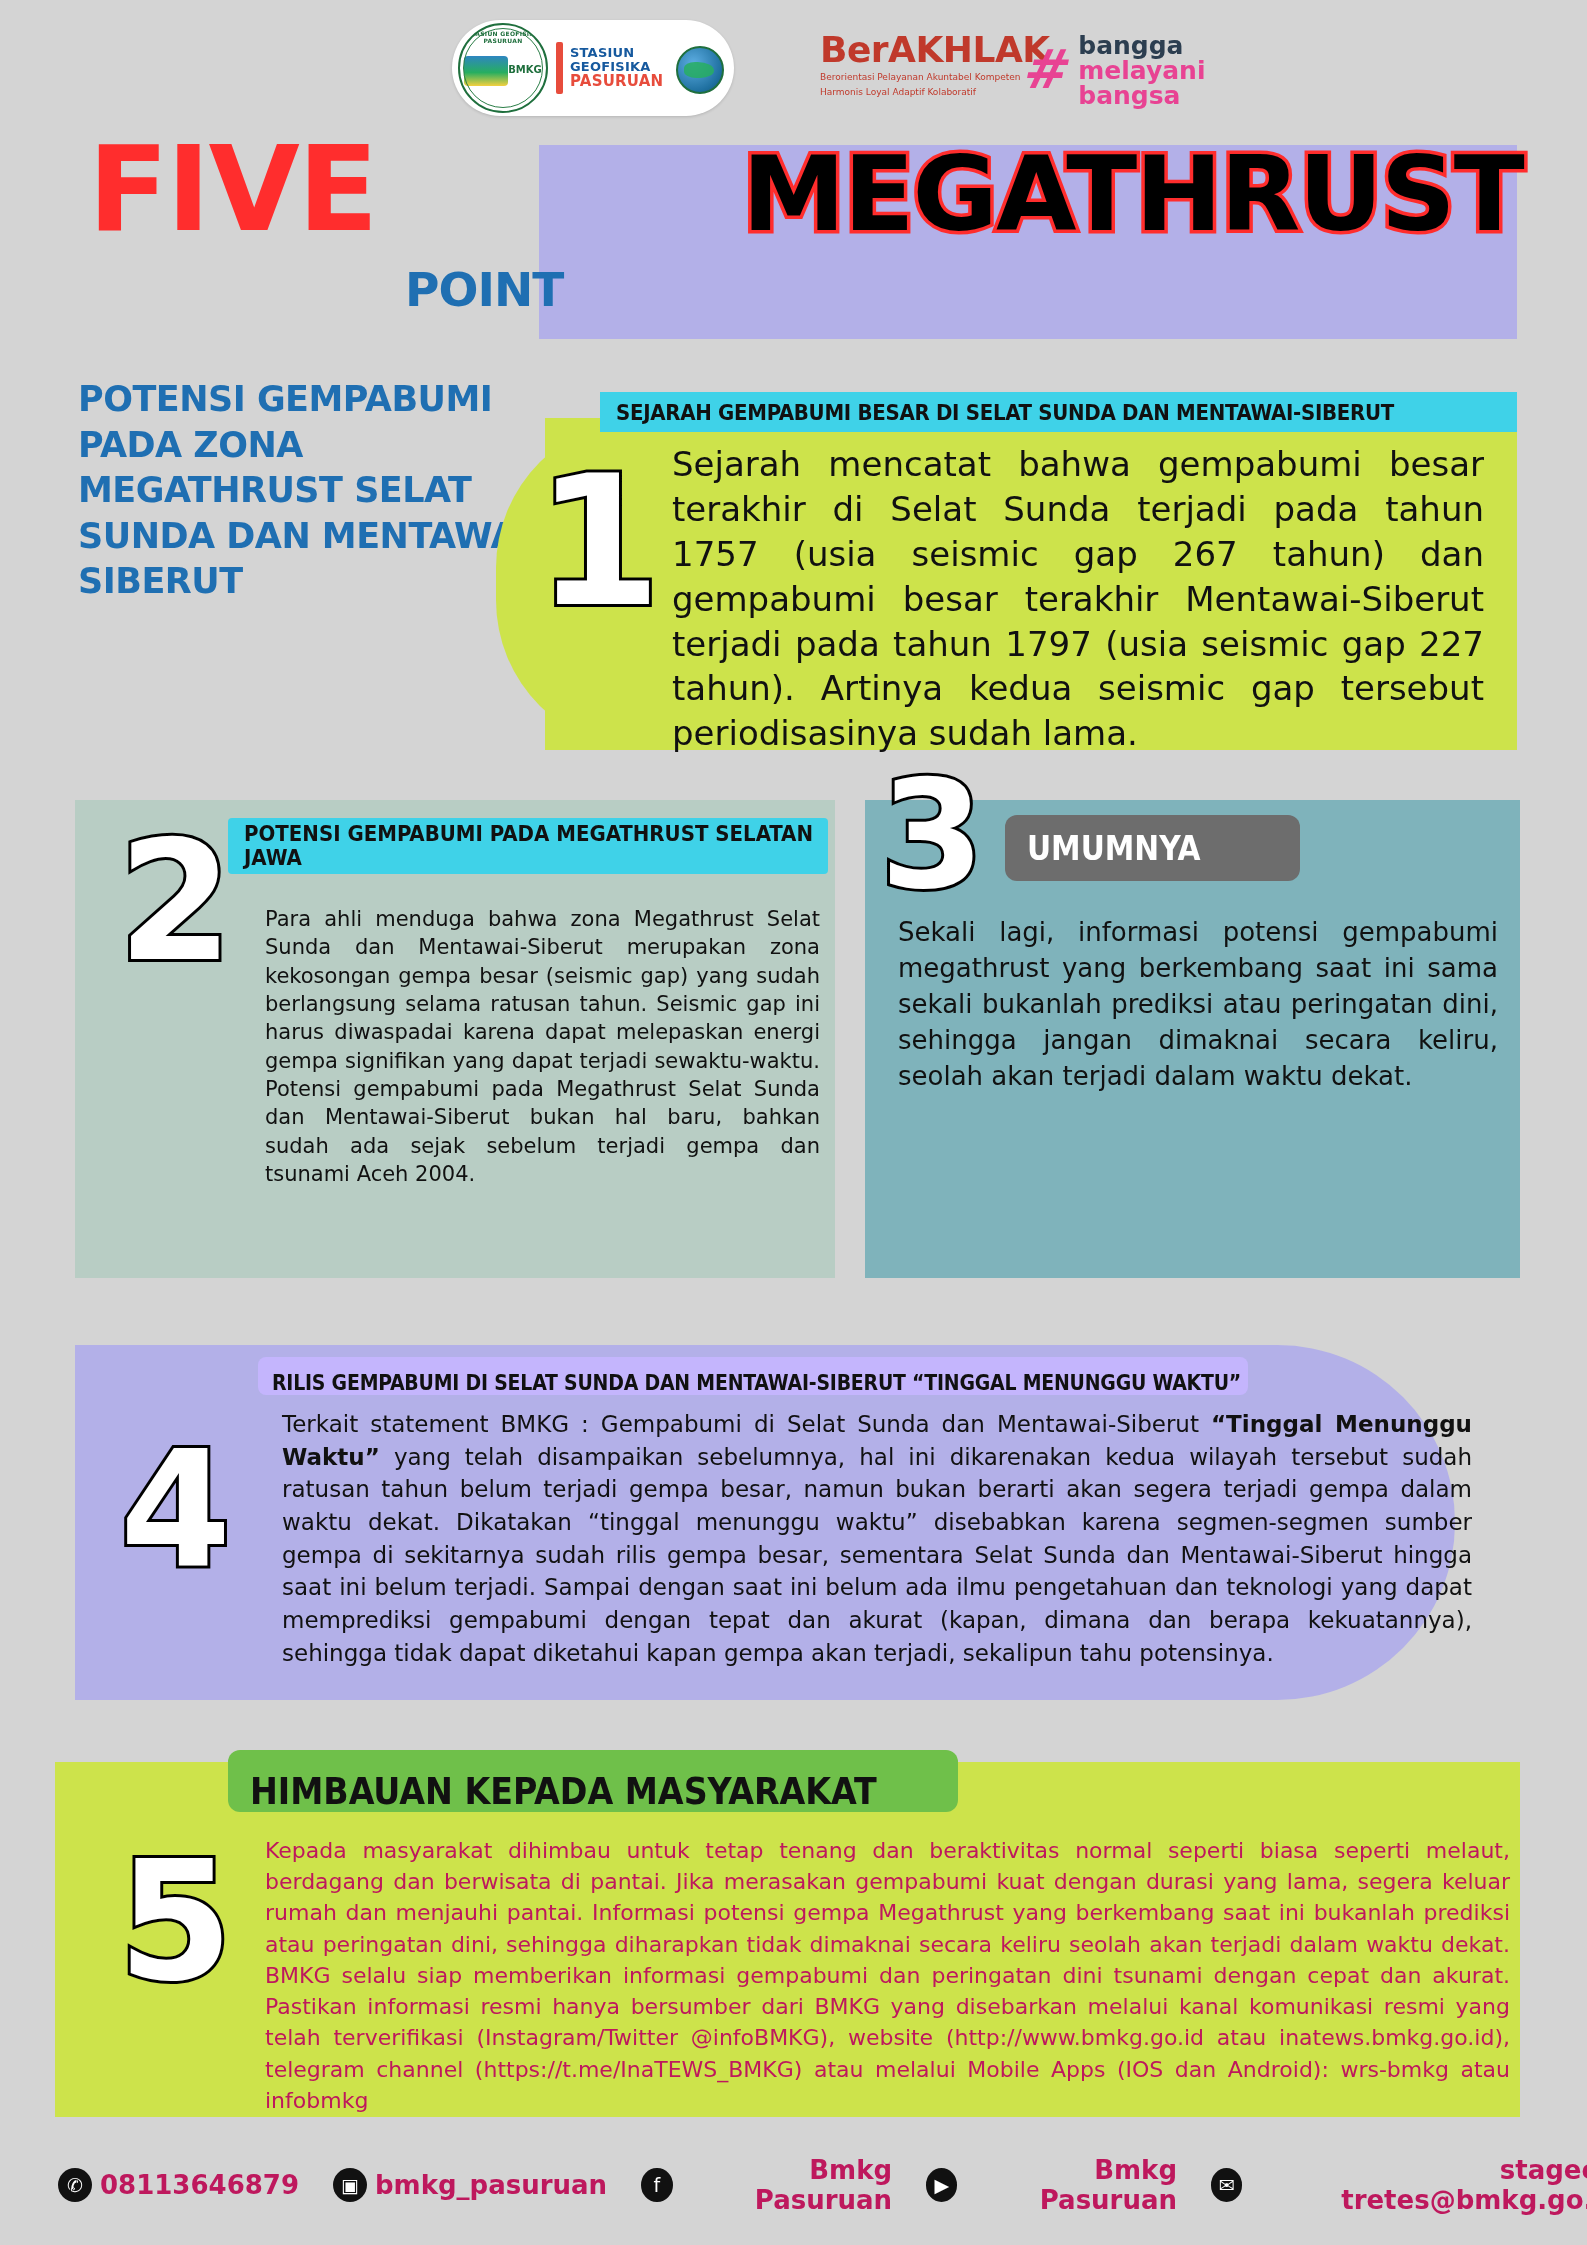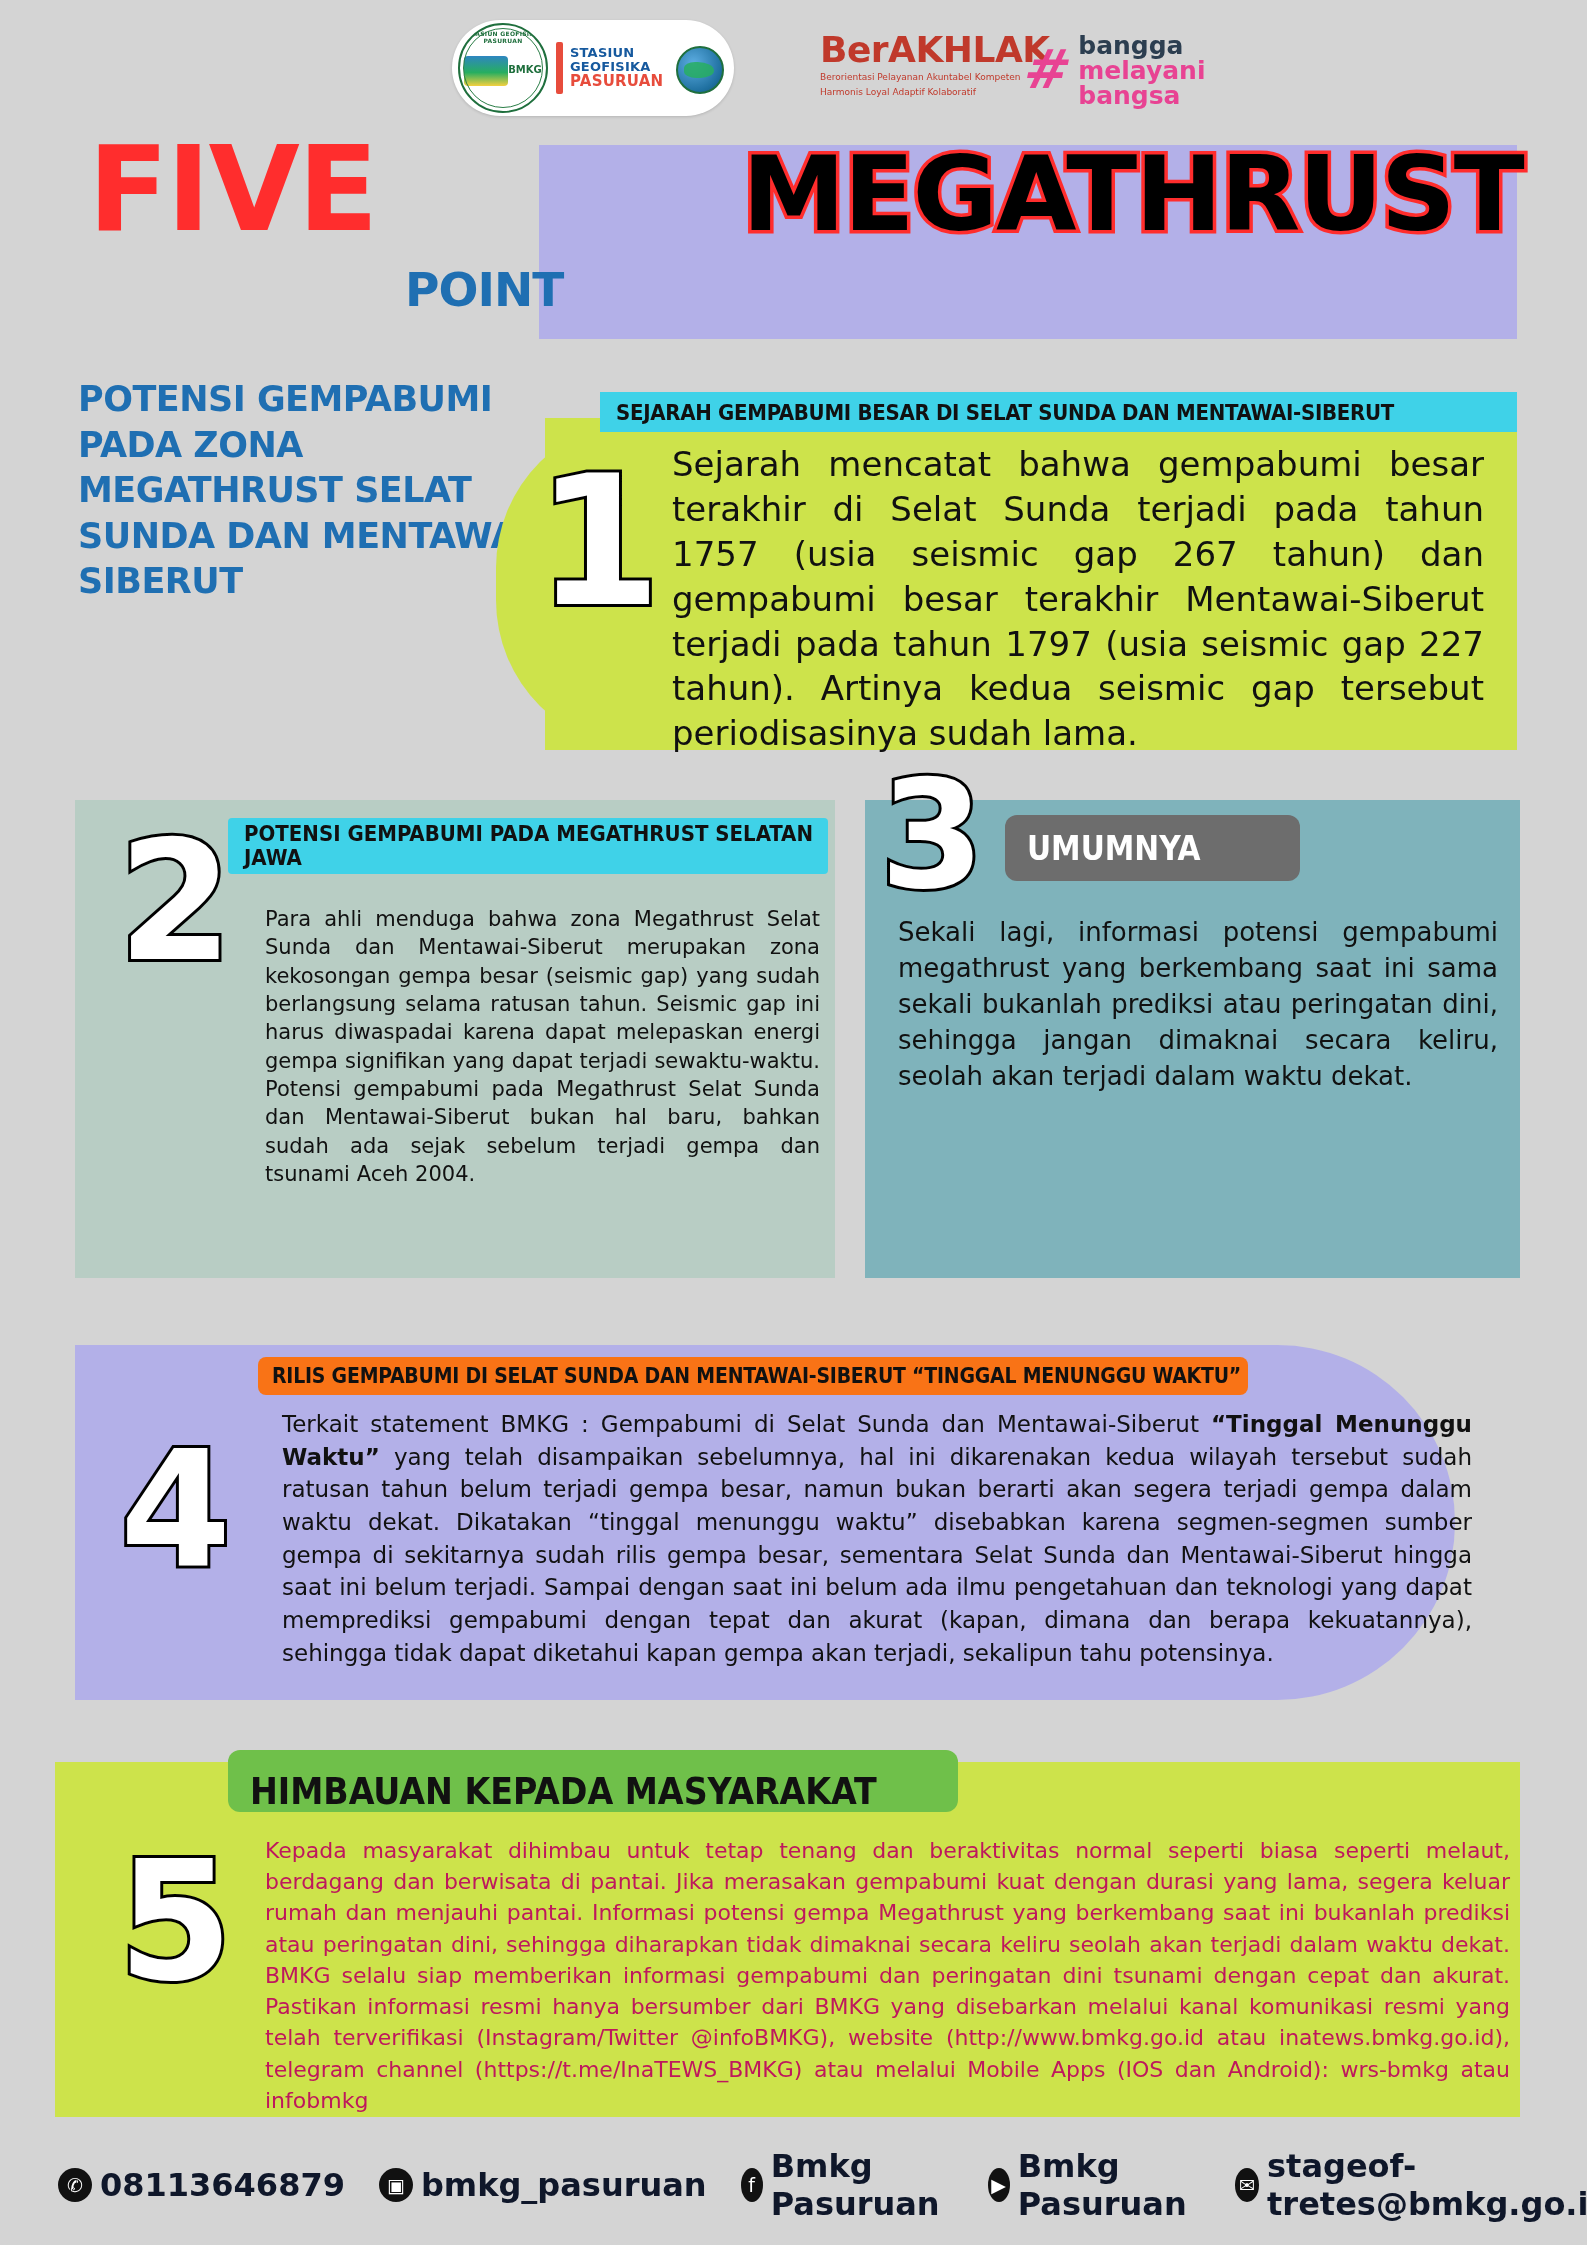--- a/index.html
+++ b/index.html
@@ -164,22 +164,22 @@
     position:absolute;left:898px;top:915px;width:600px;
     font-size:26px;color:#111;line-height:1.38;text-align:justify;
   }
 
   
   .p4-box{
     position:absolute;left:75px;top:1345px;width:1380px;height:355px;
     background:#b3b0e8;border-radius:0 180px 180px 0;
   }
   .p4-label{
-    position:absolute;left:258px;top:1357px;width:990px;height:38px;background:#f97316;
-    border-radius:8px;display:flex;align-items:center;
+    position:absolute;left:258px;top:1357px;width:990px;height:38px;background:#c4b5fd;
+    border-radius:8px;display:flex;align-items:flex-end;
   }
   .p4-label span{
     font-size:21px;font-weight:bold;color:#111;padding-left:14px;letter-spacing:-.2px;
     font-family:"DejaVu Sans Condensed","Liberation Sans", sans-serif;
   }
   .p4-text{
     position:absolute;left:282px;top:1408px;width:1190px;
     font-size:23px;color:#111;line-height:1.42;text-align:justify;
   }
   .p4-text b{font-weight:bold;}
@@ -205,21 +205,21 @@
   
   .footer{
     position:absolute;left:0;top:2150px;width:1587px;height:70px;
     display:flex;align-items:center;padding-left:58px;gap:10px;
   }
   .f-item{display:flex;align-items:center;margin-right:24px;}
   .f-ic{
     width:34px;height:34px;border-radius:50%;background:#111;color:#fff;
     display:flex;align-items:center;justify-content:center;font-size:19px;margin-right:8px;
   }
-  .f-tx{font-size:32px;font-weight:bold;color:#0f172a;}
+  .f-tx{font-size:26px;font-weight:bold;color:#be185d;text-align:right;}
 </style>
 </head>
 <body>
 
 <div class="page">
 
   <div class="header">
 
     <div class="bmkg-logo">
       <div class="bmkg-seal">

